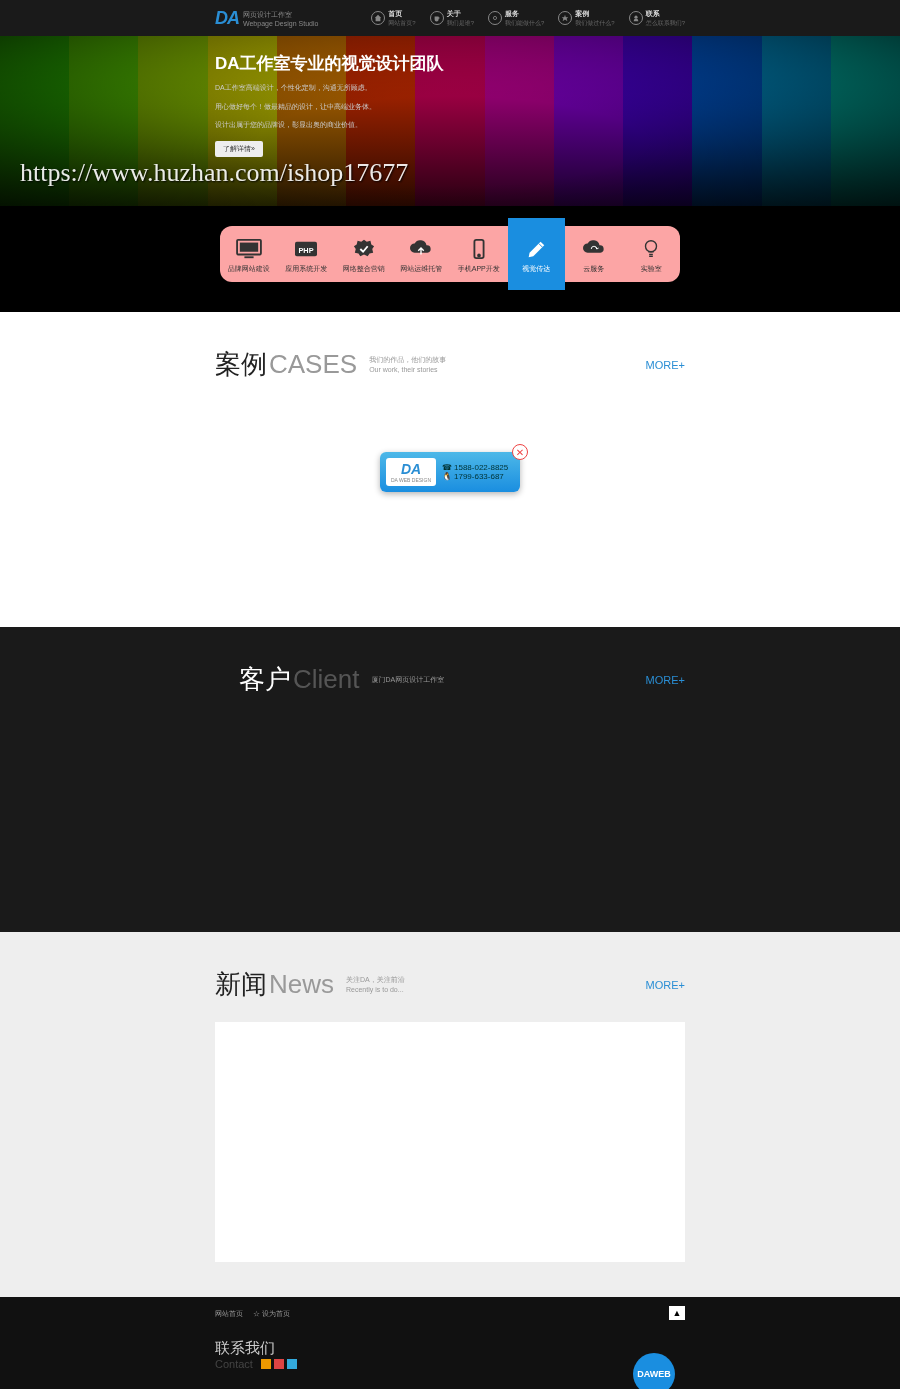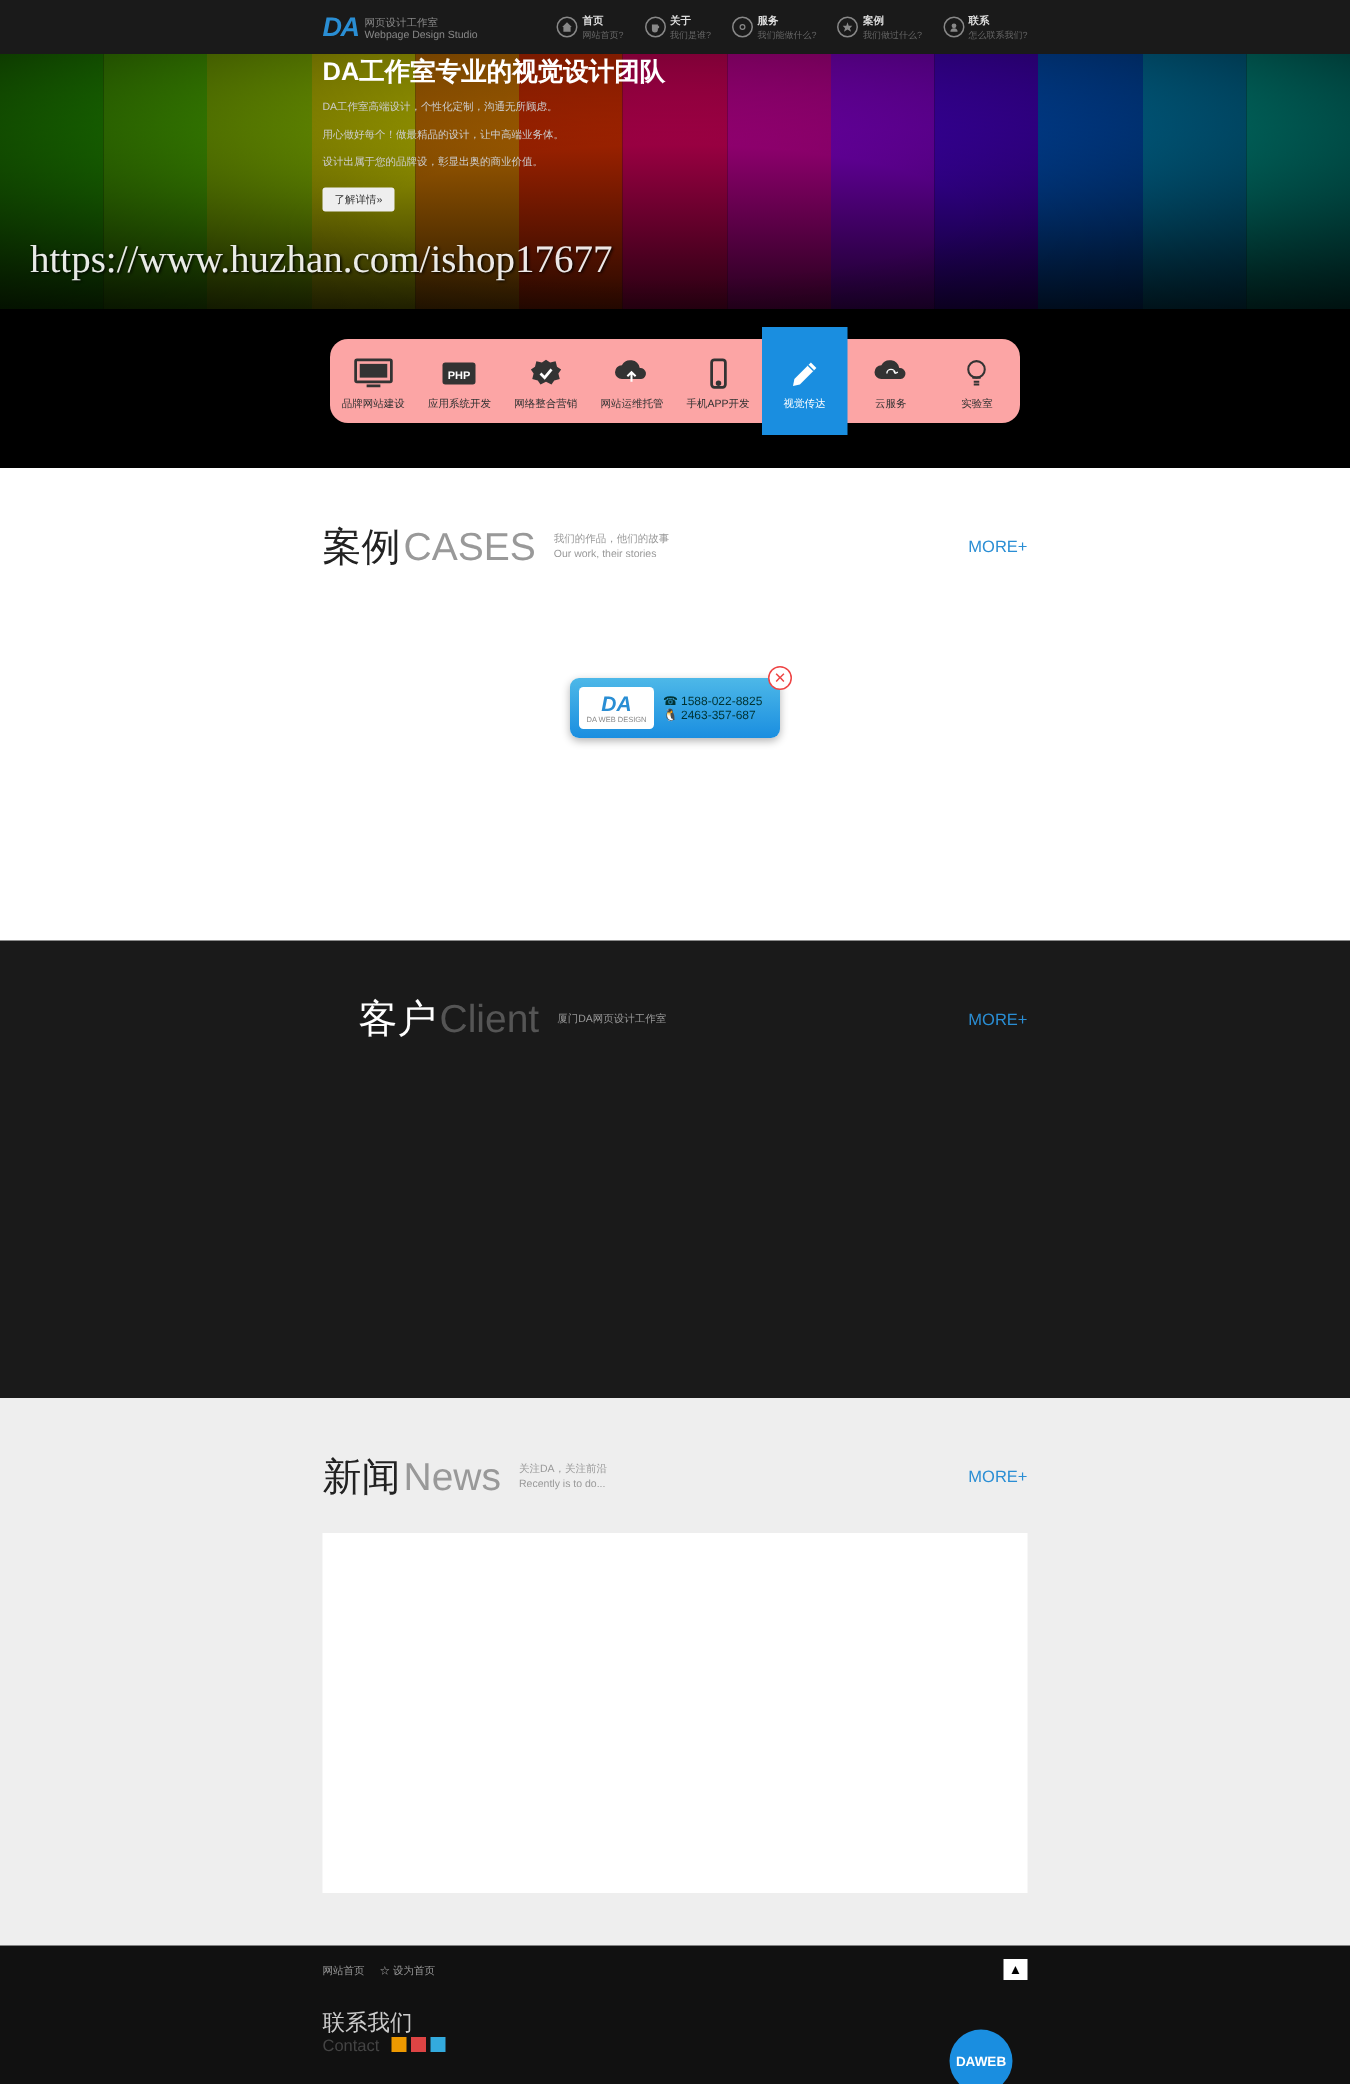--- a/index.html
+++ b/index.html
@@ -30,21 +30,21 @@
 .rainbow span:nth-child(5){background:linear-gradient(#e80,#000);}
 .rainbow span:nth-child(6){background:linear-gradient(#e30,#000);}
 .rainbow span:nth-child(7){background:linear-gradient(#e06,#000);}
 .rainbow span:nth-child(8){background:linear-gradient(#d0a,#000);}
 .rainbow span:nth-child(9){background:linear-gradient(#90e,#000);}
 .rainbow span:nth-child(10){background:linear-gradient(#50e,#000);}
 .rainbow span:nth-child(11){background:linear-gradient(#06e,#000);}
 .rainbow span:nth-child(12){background:linear-gradient(#0ae,#000);}
 .rainbow span:nth-child(13){background:linear-gradient(#0dc,#000);}
 .rainbow::after { content:''; position:absolute; inset:0; background:radial-gradient(ellipse at center, transparent 30%, rgba(0,0,0,0.7) 100%); }
-.hero-content { position: relative; width: 470px; margin: 0 auto; }
+.hero-content { position: relative; width: 470px; margin: 16px auto; }
 .hero-title { color: #fff; font-size: 17px; font-weight: bold; }
 .hero-desc { color: #ccc; font-size: 7px; margin-top: 8px; line-height: 1.5; }
 .hero-btn { display:inline-block; background:#eee; color:#333; font-size:7px; padding:3px 8px; margin-top:10px; border-radius:2px; cursor:pointer; }
 .watermark { position:absolute; top:122px; left:20px; color:#fff; font-family:serif; font-size:26px; opacity:0.9; text-shadow:1px 1px 2px #000; }
 
 
 .services-wrap { background:#000; padding-bottom:50px; position:relative; }
 .services { width: 460px; margin:-40px auto 0; background:#fca5a5; border-radius:12px; display:flex; position:relative; z-index:2; top:20px; }
 .service { flex:1; text-align:center; padding:12px 2px 8px; cursor:pointer; position:relative; }
 .service.active { background:#1a8ee0; color:#fff; border-radius:0; margin-top:-8px; margin-bottom:-8px; padding-top:20px; padding-bottom:16px; }
@@ -82,21 +82,21 @@
 .client-area { height:200px; }
 .news-box { background:#fff; height:240px; margin-top:20px; }
 
 
 .footer { background:#111; padding:12px 0 40px; }
 .footer-inner { width:470px; margin:0 auto; position:relative; }
 .footer-links { display:flex; gap:10px; font-size:7px; color:#999; }
 .footer-links a { color:#999; text-decoration:none; cursor:pointer; }
 .scroll-top { position:absolute; right:0; top:-3px; width:16px; height:14px; background:#fff; display:flex; align-items:center; justify-content:center; cursor:pointer; font-size:9px; }
 .footer-contact-title { color:#ccc; font-size:15px; margin-top:20px; }
-.footer-contact-sub { color:#444; font-size:11px; display:flex; align-items:flex-start; gap:4px; }
+.footer-contact-sub { color:#444; font-size:11px; display:flex; align-items:center; gap:4px; }
 .social-icons { display:inline-flex; gap:3px; margin-left:4px; }
 .social-icons span { width:10px; height:10px; display:inline-block; }
 .social-icons span:nth-child(1){background:#e90;}
 .social-icons span:nth-child(2){background:#d44;}
 .social-icons span:nth-child(3){background:#3ad;}
 .footer-graphic { position:absolute; right:10px; top:44px; }
 .daweb-circle { width:42px; height:42px; border-radius:50%; background:#1a8ee0; display:flex; align-items:center; justify-content:center; color:#fff; font-size:9px; font-weight:bold; }
 </style>
 </head>
 <body>
@@ -293,21 +293,21 @@
         <div class="popup-logo-mark">DA</div>
         <div class="popup-logo-sub">DA WEB DESIGN</div>
       </div>
       <div class="popup-contacts">
         <div class="popup-line">
             <span>☎</span>
             <span>1588-022-8825</span>
           </div>
         <div class="popup-line">
             <span>🐧</span>
-            <span>2463-357-687</span>
+            <span>1799-633-687</span>
           </div>
       </div>
     </div>
   </div>
 </div>
 
 <div class="section dark">
   <div class="section-inner">
     <div class="section-head">
       <span class="section-title-cn">客户</span>

